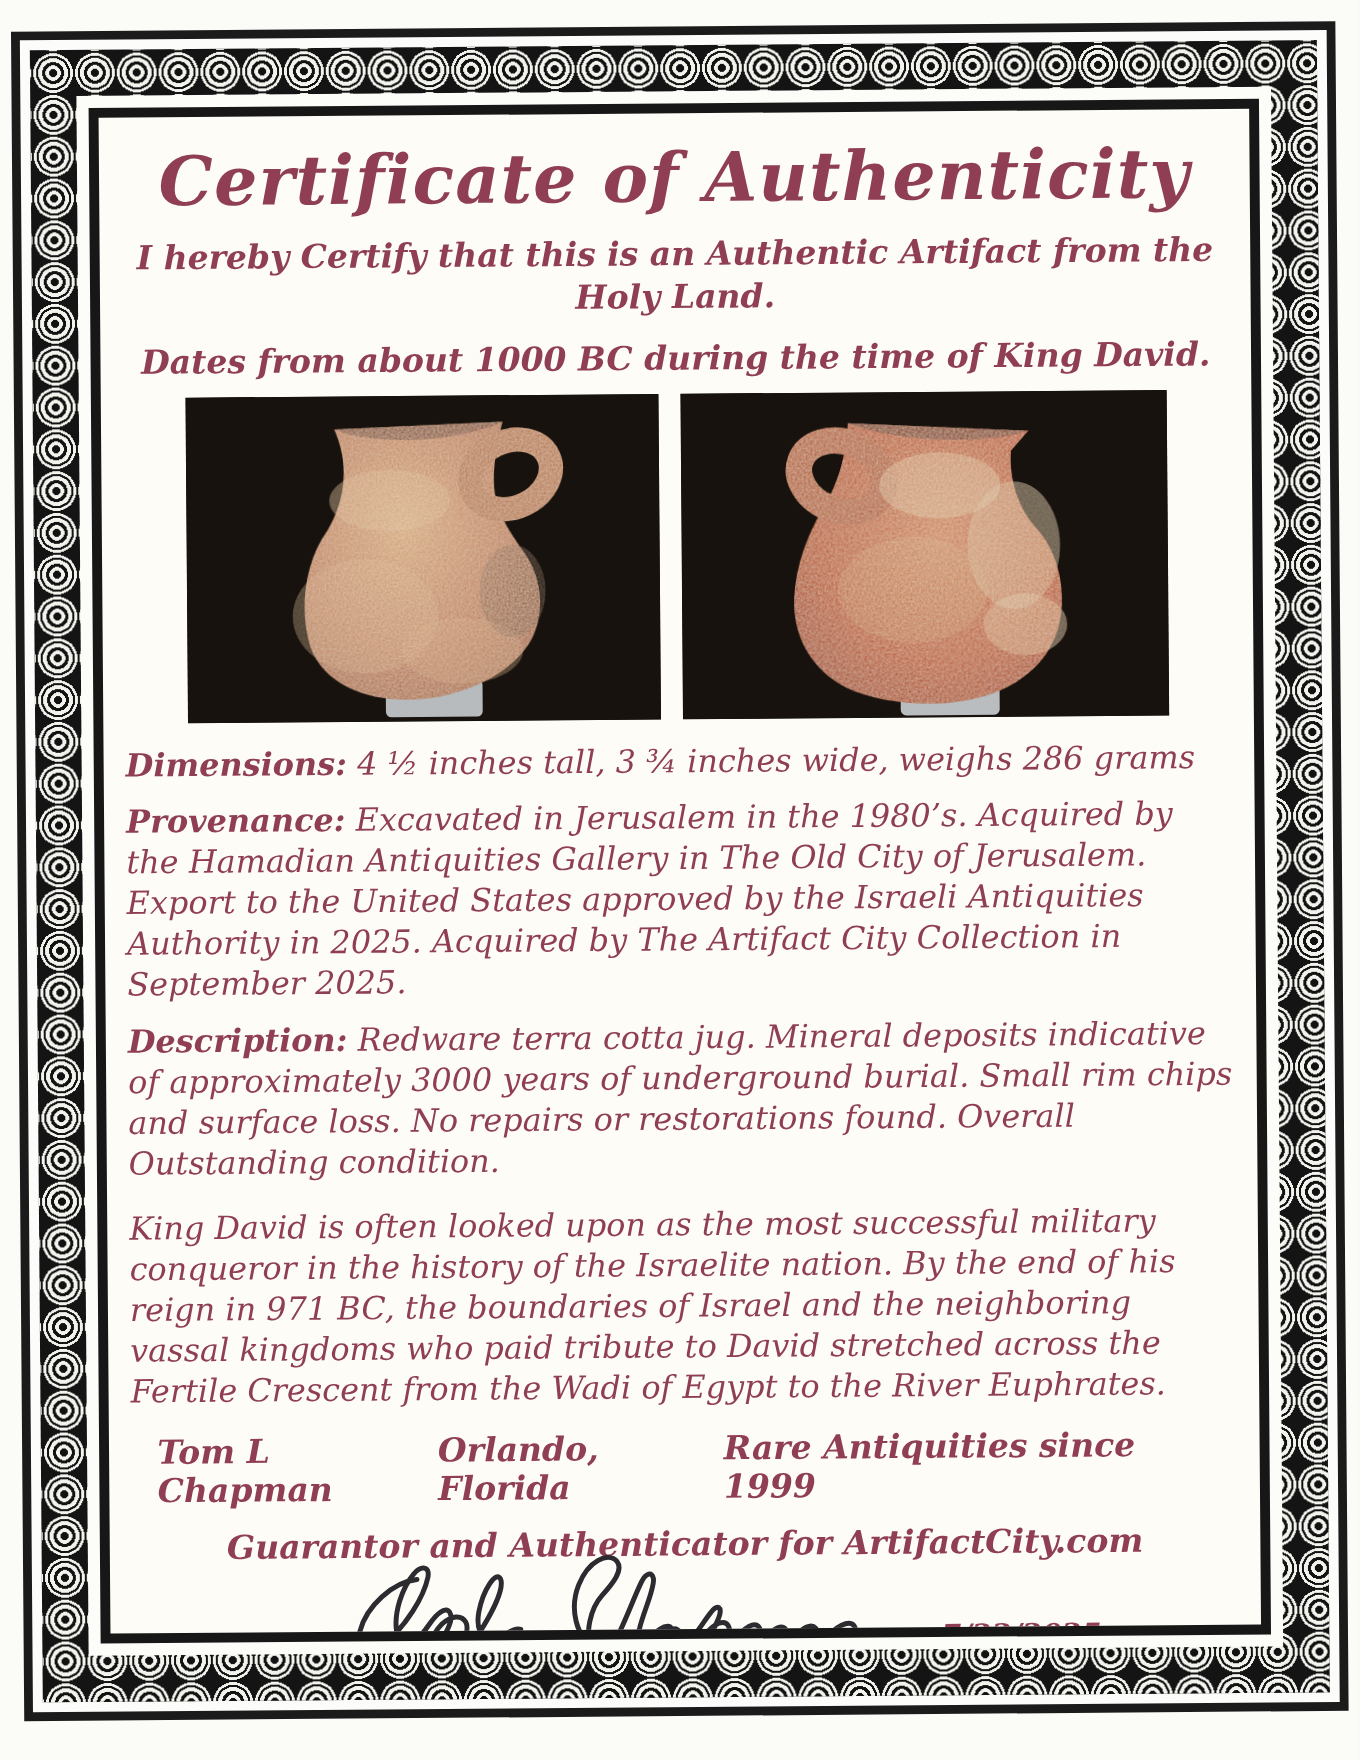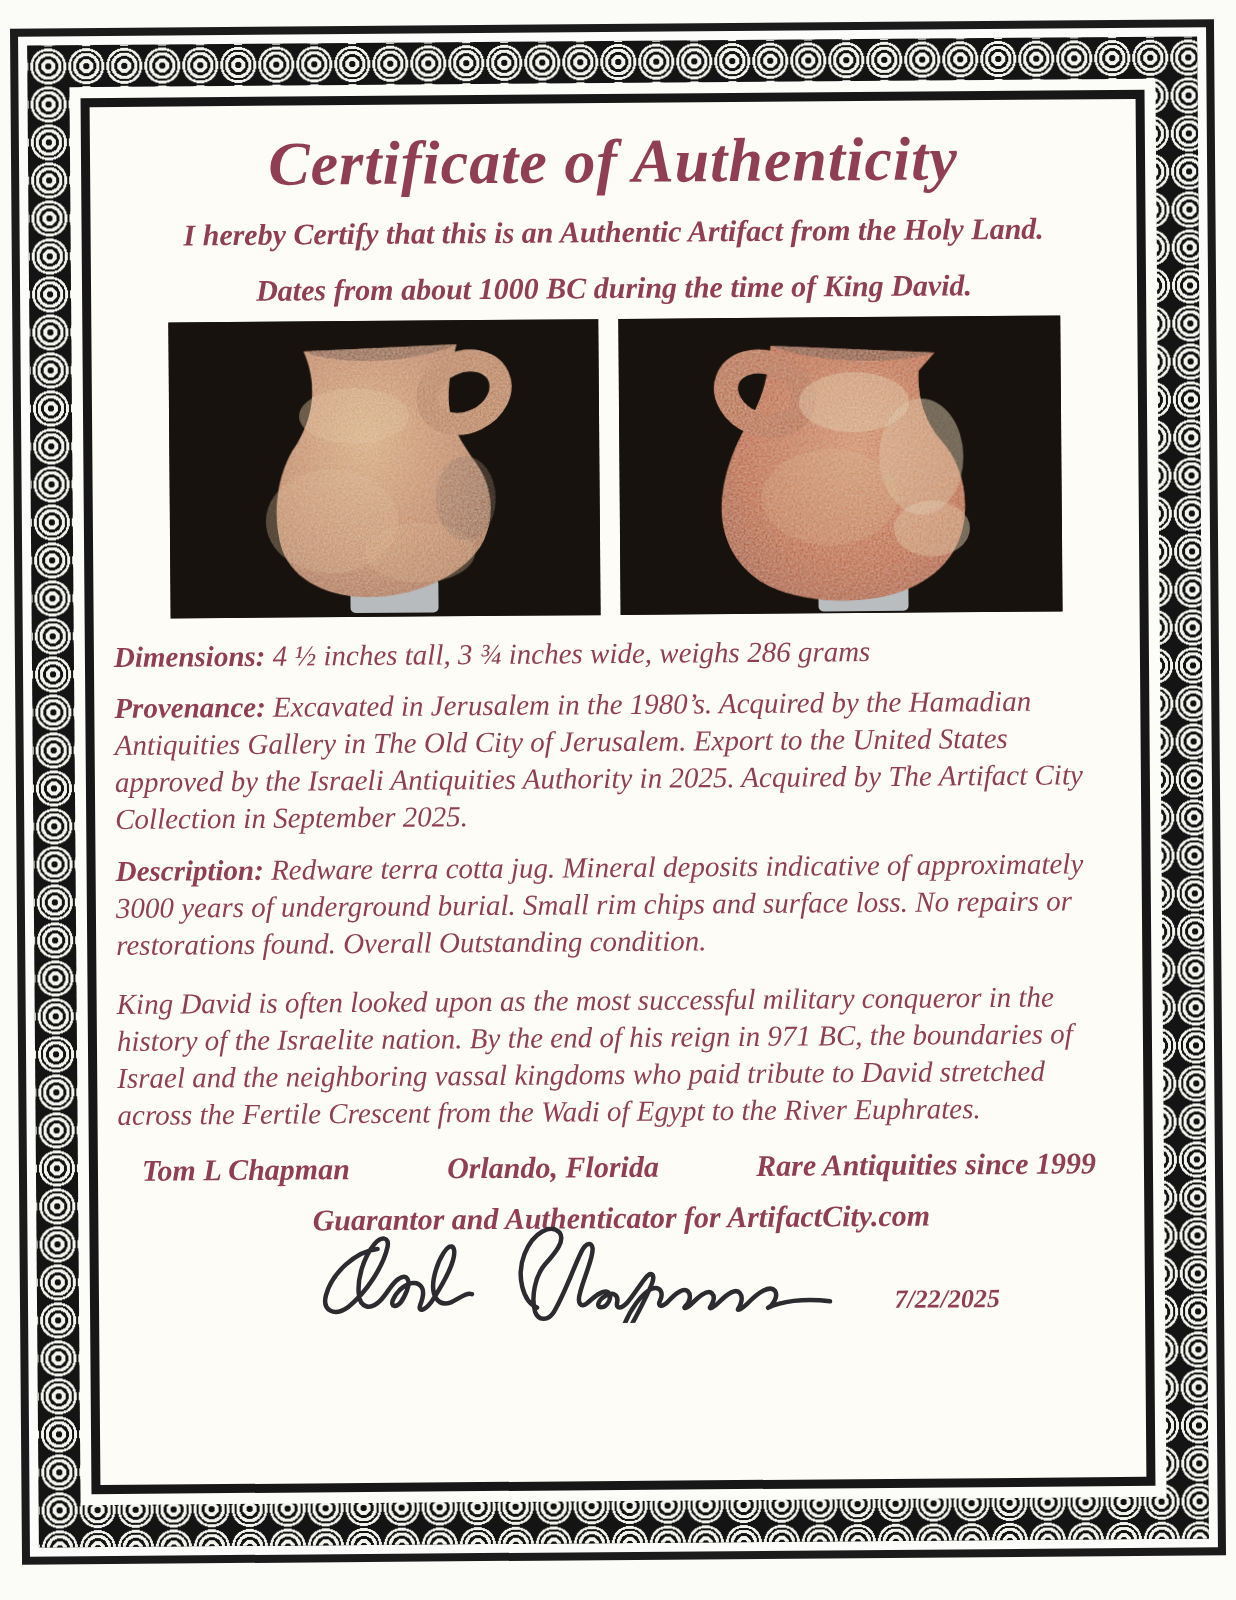--- a/index.html
+++ b/index.html
@@ -6,21 +6,20 @@
   body{
     width:1236px;height:1600px;
     background:#f4f4f0;
     font-family:"DejaVu Serif", serif;
     overflow:hidden;
     position:relative;
   }
   .page{
     position:absolute;inset:0;
     background:#fbfbf8;
-    font-family:Liberation Serif, serif;
   }
   .certificate{
     position:absolute;
     left:16px;right:16px;top:24px;bottom:40px;
     transform:rotate(-0.45deg);
   }
   .outer-line{
     height:100%;box-sizing:border-box;
     border:8px solid #1b1b1b;
     padding:9px;

